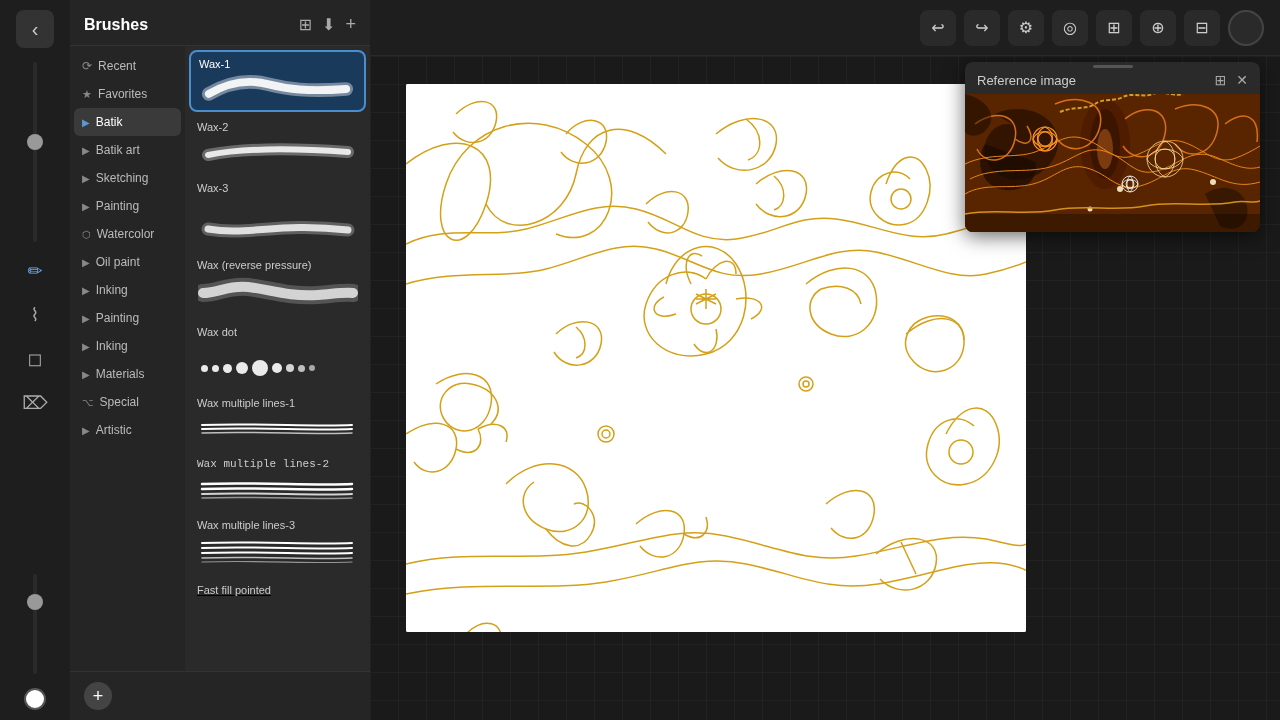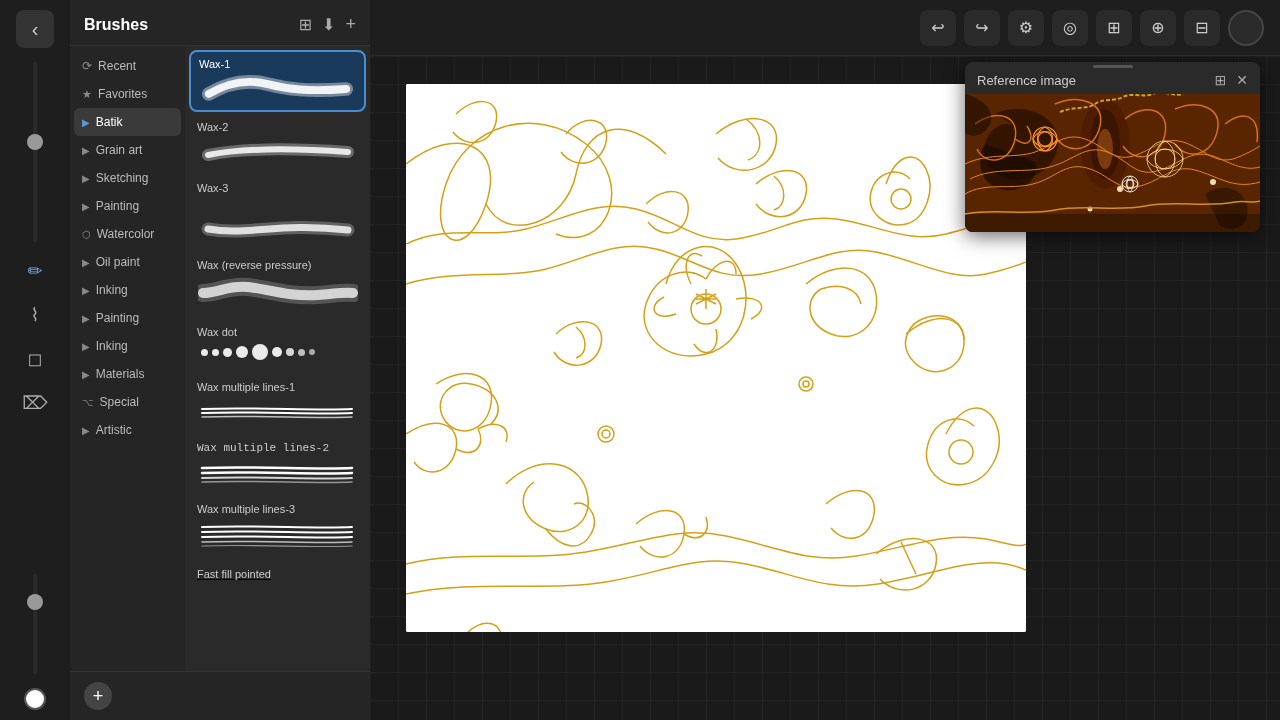--- a/index.html
+++ b/index.html
@@ -57,21 +57,21 @@
       <div style="display:flex;align-items:center;gap:6px;padding:7px 8px;cursor:pointer;color:#bbb;font-size:12px;border-radius:6px;">
         <span style="font-size:11px;color:#888;">★</span>
         <span>Favorites</span>
       </div>
       <div style="display:flex;align-items:center;gap:6px;padding:7px 8px;cursor:pointer;color:white;font-size:12px;border-radius:6px;background:#3a3a3a;">
         <span style="font-size:10px;color:#5a9ad4;">▶</span>
         <span style="font-weight:500;">Batik</span>
       </div>
       <div style="display:flex;align-items:center;gap:6px;padding:7px 8px;cursor:pointer;color:#bbb;font-size:12px;border-radius:6px;">
         <span style="font-size:10px;color:#888;">▶</span>
-        <span>Grain art</span>
+        <span>Batik art</span>
       </div>
       <div style="display:flex;align-items:center;gap:6px;padding:7px 8px;cursor:pointer;color:#bbb;font-size:12px;border-radius:6px;">
         <span style="font-size:10px;color:#888;">▶</span>
         <span>Sketching</span>
       </div>
       <div style="display:flex;align-items:center;gap:6px;padding:7px 8px;cursor:pointer;color:#bbb;font-size:12px;border-radius:6px;">
         <span style="font-size:10px;color:#888;">▶</span>
         <span>Painting</span>
       </div>
       <div style="display:flex;align-items:center;gap:6px;padding:7px 8px;cursor:pointer;color:#bbb;font-size:12px;border-radius:6px;">
@@ -144,21 +144,21 @@
         <div style="color:#ccc;font-size:11px;margin-bottom:4px;">Wax (reverse pressure)</div>
         <div style="width:100%;height:36px;display:flex;align-items:center;justify-content:center;">
           <svg viewBox="0 0 160 36" width="160" height="36">
             <path d="M5,18 C20,18 30,10 50,12 C70,14 90,22 120,20 C135,19 145,17 155,18" stroke="white" stroke-width="10" fill="none" stroke-linecap="round" opacity="0.75"></path>
             <path d="M5,18 C20,18 30,10 50,12 C70,14 90,22 120,20 C135,19 145,17 155,18" stroke="rgba(255,255,255,0.2)" stroke-width="18" fill="none" stroke-linecap="round"></path>
           </svg>
         </div>
       </div>
 
       <div style="padding:6px 8px;border-radius:8px;cursor:pointer;margin-bottom:3px;">
-        <div style="color:#ccc;font-size:11px;margin-bottom:0;">Wax dot</div>
+        <div style="color:#ccc;font-size:11px;margin-bottom:16px;">Wax dot</div>
         <div style="width:100%;height:28px;display:flex;align-items:center;gap:4px;padding:0 4px;">
           <div style="width:7px;height:7px;background:white;border-radius:50%;opacity:0.9;"></div>
           <div style="width:7px;height:7px;background:white;border-radius:50%;opacity:0.9;"></div>
           <div style="width:9px;height:9px;background:white;border-radius:50%;opacity:0.9;"></div>
           <div style="width:12px;height:12px;background:white;border-radius:50%;opacity:0.9;"></div>
           <div style="width:16px;height:16px;background:white;border-radius:50%;opacity:0.9;"></div>
           <div style="width:10px;height:10px;background:white;border-radius:50%;opacity:0.9;"></div>
           <div style="width:8px;height:8px;background:white;border-radius:50%;opacity:0.8;"></div>
           <div style="width:7px;height:7px;background:white;border-radius:50%;opacity:0.7;"></div>
           <div style="width:6px;height:6px;background:white;border-radius:50%;opacity:0.6;"></div>

